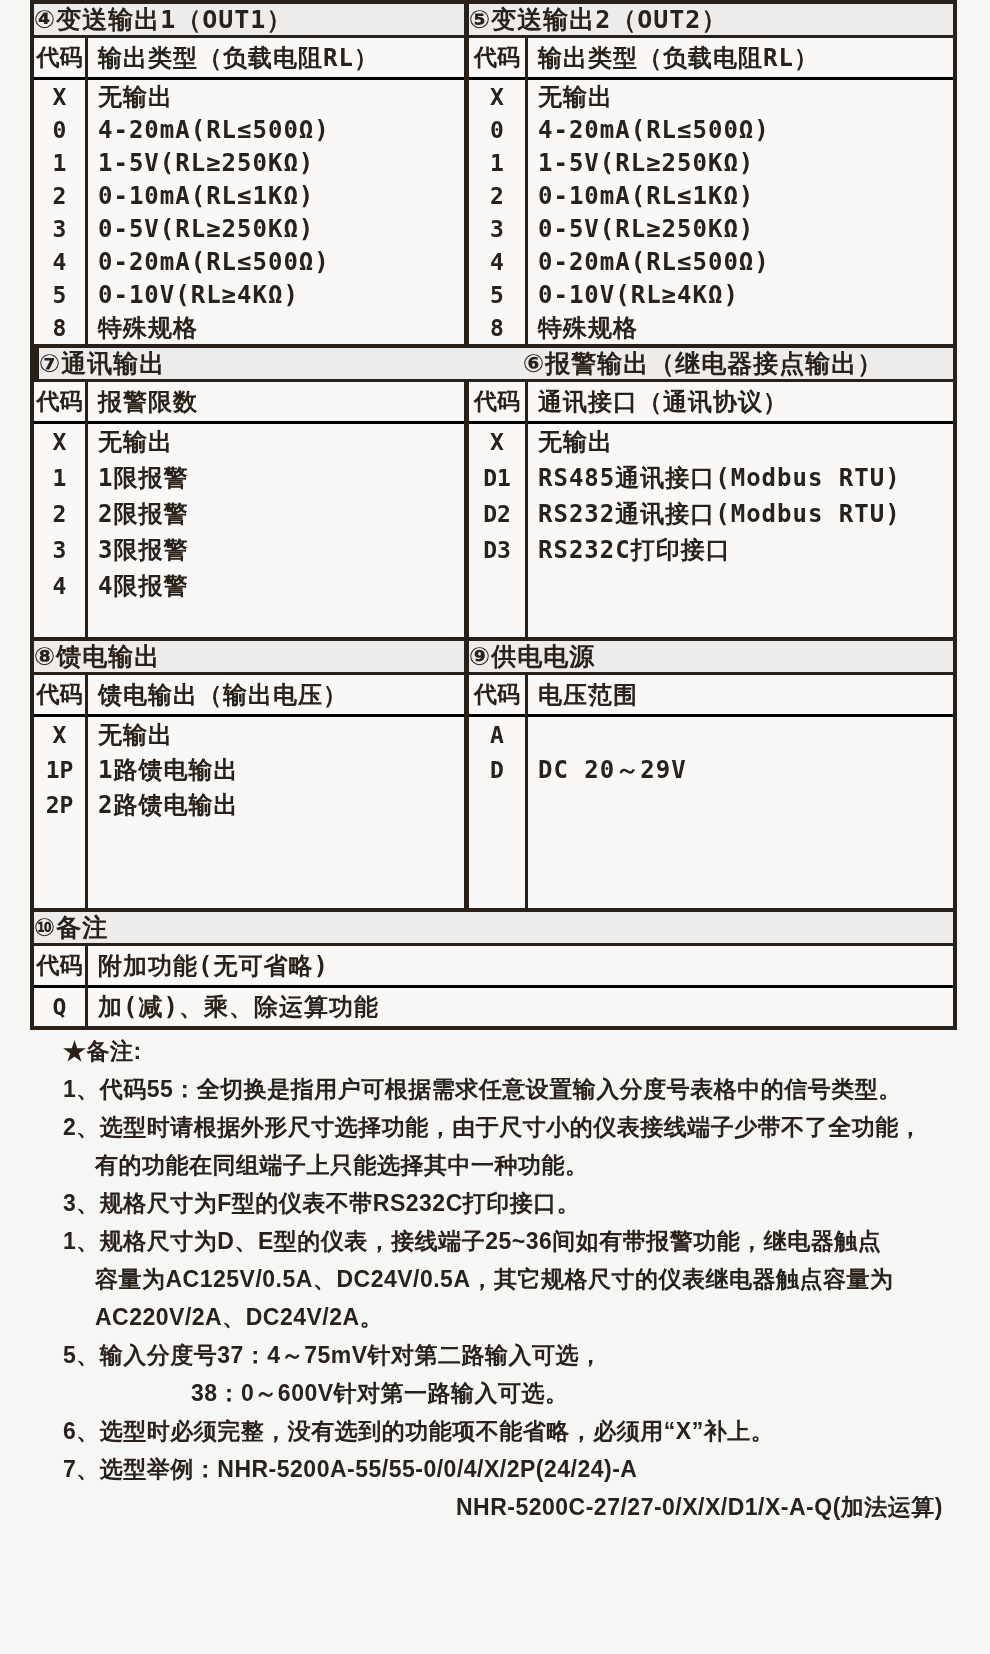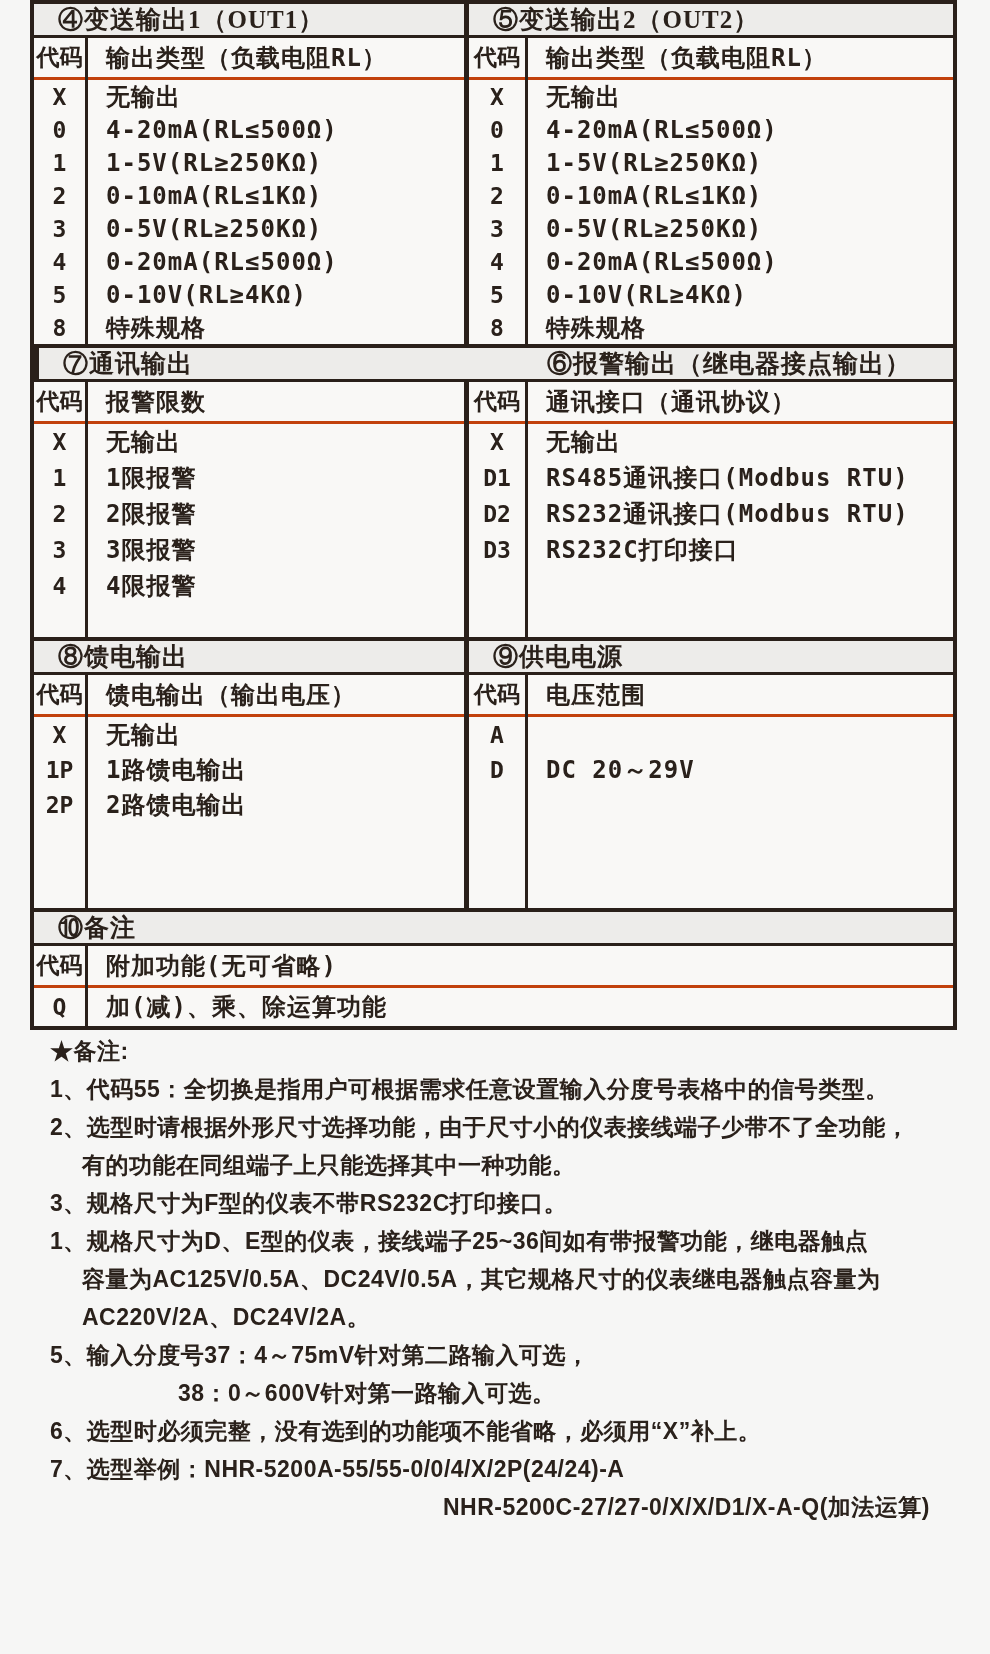--- a/index.html
+++ b/index.html
@@ -10,48 +10,48 @@
   }
   
   .spec{
     position:absolute;left:30px;top:0;width:919px;
     border:4px solid #2a201a;background:#f9f8f6;
     font-family:"DejaVu Sans Mono","DejaVu Sans",monospace;font-weight:bold;
   }
   .section{border-top:4px solid #2a201a;}
   .section:first-child{border-top:none;}
   .band-row{display:flex;background:#edecea;border-bottom:3px solid #2a201a;}
-  .band{display:flex;align-items:center;height:31px;padding-left:24px;
-    font-size:25px;letter-spacing:1px;box-sizing:border-box;white-space:nowrap;font-family:Liberation Serif, serif;}
+  .band{display:flex;align-items:center;height:31px;padding-left:0;
+    font-size:25px;letter-spacing:1px;box-sizing:border-box;white-space:nowrap;}
   .half-l{width:430px;box-sizing:border-box;flex:none;}
   .half-r{flex:1;border-left:5px solid #2a201a;box-sizing:border-box;}
   .content-row{display:flex;align-items:stretch;}
   .half{position:relative;}
   .vline{position:absolute;top:0;bottom:0;width:3px;background:#2a201a;}
   .half-l .vline{left:51px;}
   .half-r .vline{left:56px;}
-  .colhead{display:flex;align-items:center;height:42px;border-bottom:3px solid #c2410c;
+  .colhead{display:flex;align-items:center;height:42px;border-bottom:3px solid #000000;
     font-size:24px;box-sizing:border-box;}
   .code{flex:none;text-align:center;font-size:23px;}
   .half-l .code{width:51px;}
   .half-r .code{width:56px;}
-  .dcell{flex:1;padding-left:13px;font-size:24px;letter-spacing:1px;white-space:nowrap;margin-left:8px;}
+  .dcell{flex:1;padding-left:13px;font-size:24px;letter-spacing:1px;white-space:nowrap;}
   .trow{display:flex;align-items:center;}
   .s45 .trow{height:33px;}
   .s67 .trow{height:36px;}
   .s67 .content-row{height:255px;}
   .s89 .trow{height:35px;}
   .s89 .content-row{height:233px;}
   .s10 .trow{height:38px;}
   .s10 .half-f{position:relative;width:100%;}
   .s10 .half-f .vline{left:51px;}
   .s10 .half-f .code{width:51px;}
   
   .notes{
-    position:absolute;left:50px;top:1032px;width:880px;
+    position:absolute;left:63px;top:1032px;width:880px;
     font-size:23px;line-height:38px;font-weight:bold;letter-spacing:0.5px;
   }
   .nline{white-space:nowrap;}
   .n-title{margin-bottom:0;}
   .ind1{padding-left:32px;}
   .ind2{padding-left:128px;}
   .ind3{padding-left:118px;text-align:right;}
 </style>
 </head>
 <body>

